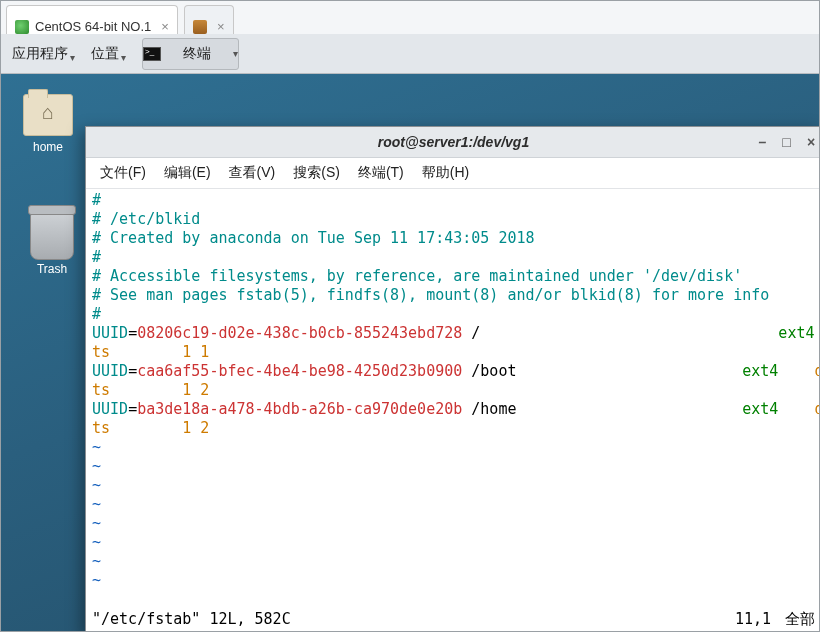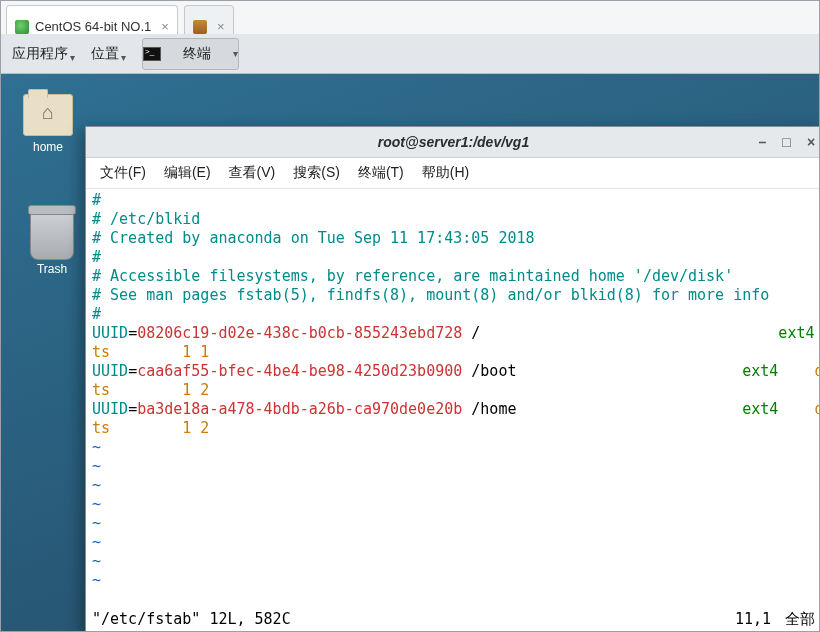--- a/index.html
+++ b/index.html
@@ -103,21 +103,21 @@
     <span>查看(V)</span>
     <span>搜索(S)</span>
     <span>终端(T)</span>
     <span>帮助(H)</span>
   </div>
 
   <div class="term-body"><span class="c-teal">#</span>
 <span class="c-teal"># /etc/blkid</span>
 <span class="c-teal"># Created by anaconda on Tue Sep 11 17:43:05 2018</span>
 <span class="c-teal">#</span>
-<span class="c-teal"># Accessible filesystems, by reference, are maintained home '/dev/disk'</span>
+<span class="c-teal"># Accessible filesystems, by reference, are maintained under '/dev/disk'</span>
 <span class="c-teal"># See man pages fstab(5), findfs(8), mount(8) and/or blkid(8) for more info</span>
 <span class="c-teal">#</span>
 <span class="c-teal">UUID</span><span>=</span><span class="c-red">08206c19-d02e-438c-b0cb-855243ebd728</span><span> /               </span>                  <span class="c-green">ext4</span>    
 <span class="c-orange">ts        1 1</span>
 <span class="c-teal">UUID</span><span>=</span><span class="c-red">caa6af55-bfec-4be4-be98-4250d23b0900</span><span> /boot           </span>              <span class="c-green">ext4</span>    <span class="c-orange">defaul</span>
 <span class="c-orange">ts        1 2</span>
 <span class="c-teal">UUID</span><span>=</span><span class="c-red">ba3de18a-a478-4bdb-a26b-ca970de0e20b</span><span> /home           </span>              <span class="c-green">ext4</span>    <span class="c-orange">defaul</span>
 <span class="c-orange">ts        1 2</span>
 <span class="tilde">~</span>
 <span class="tilde">~</span>

